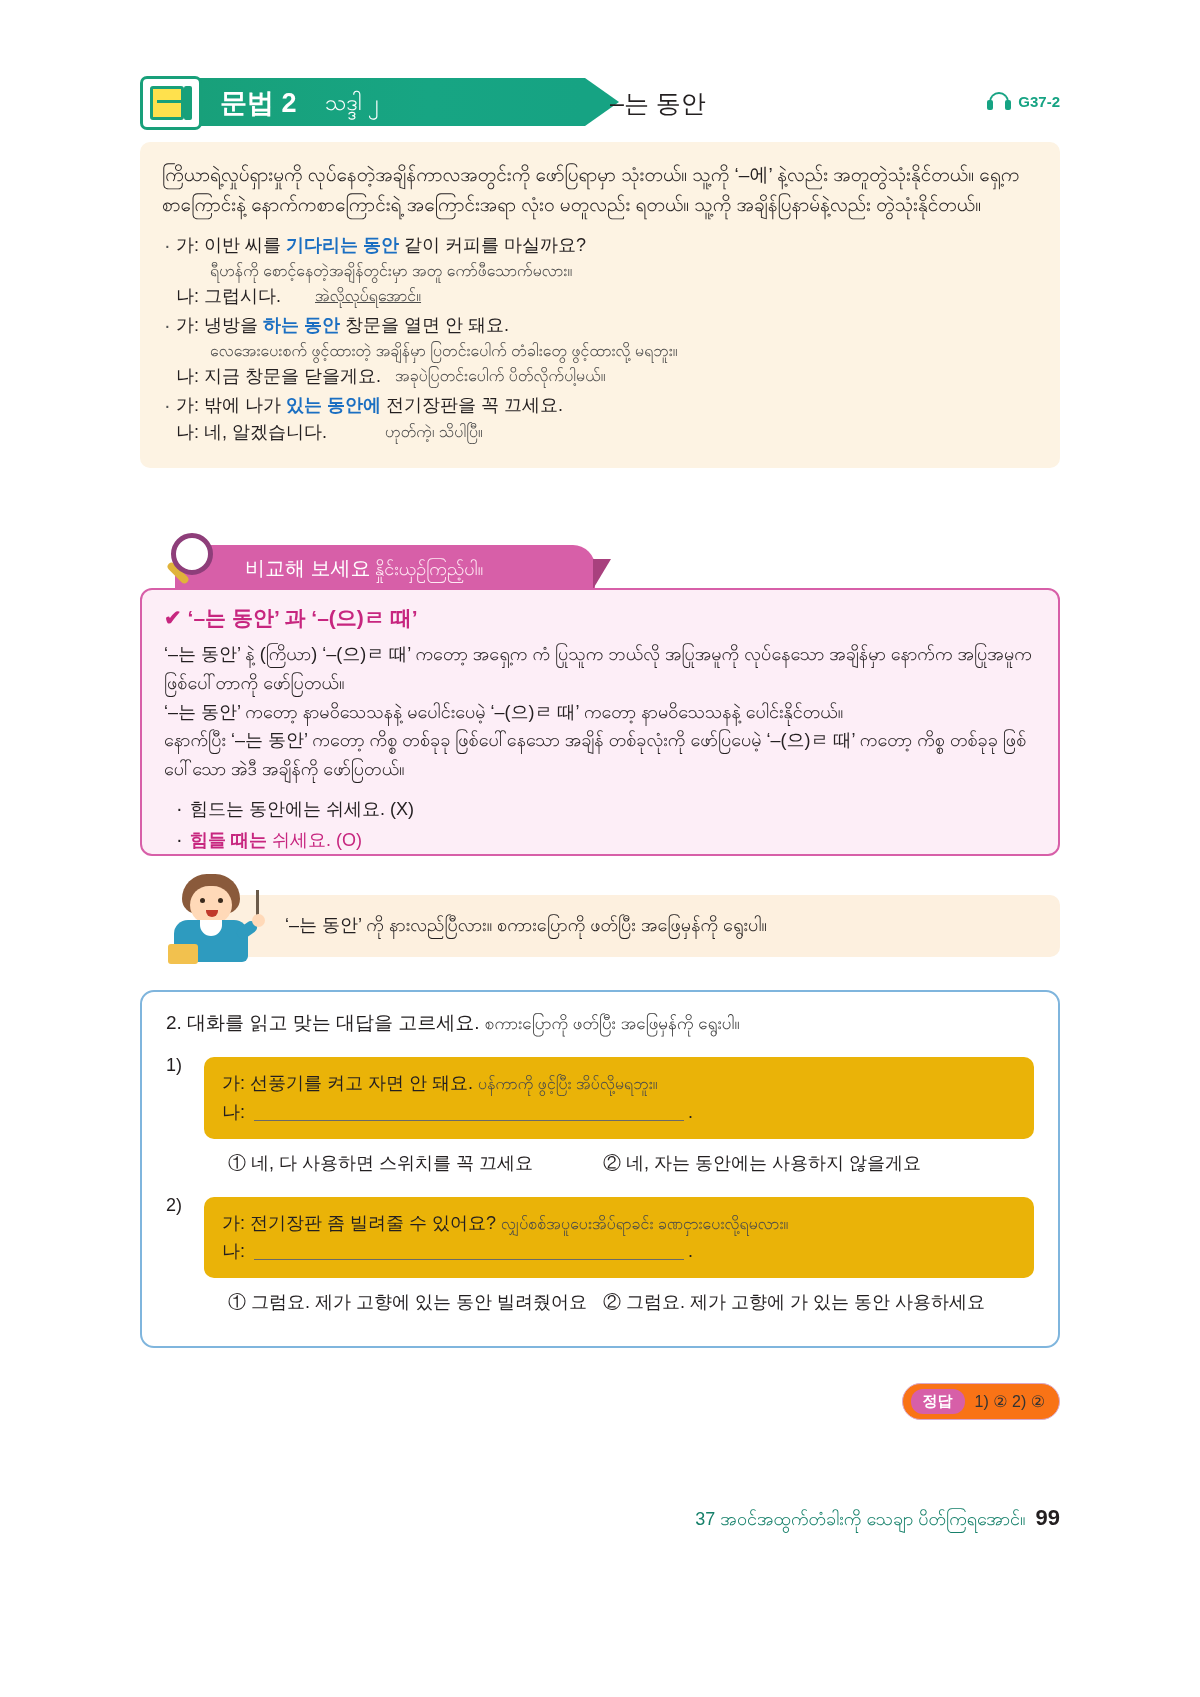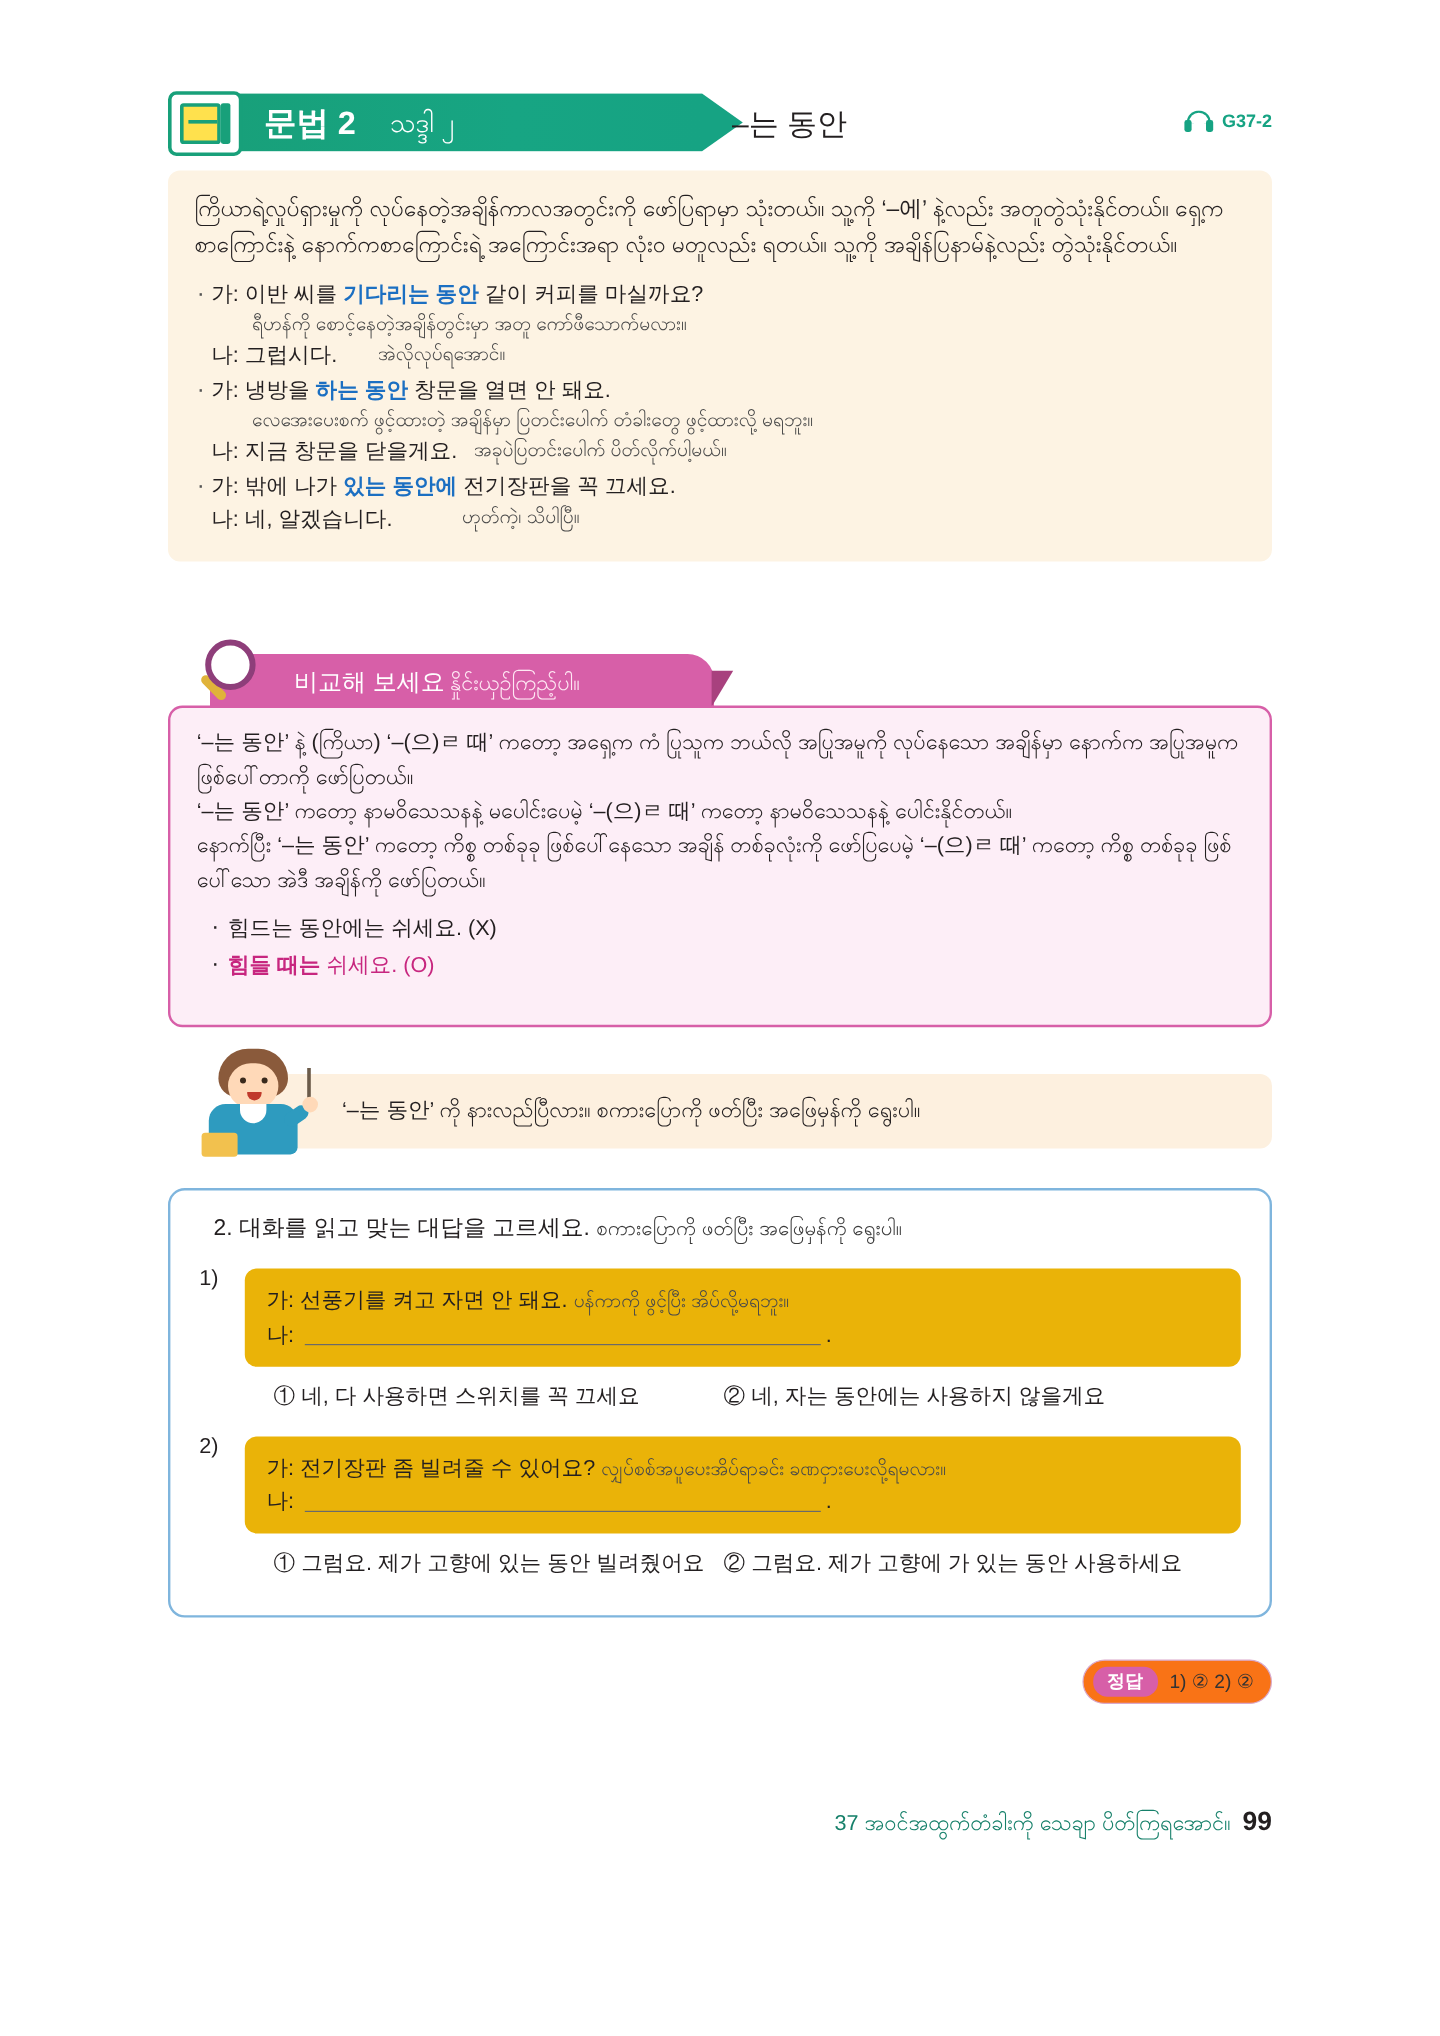--- a/index.html
+++ b/index.html
@@ -158,21 +158,21 @@
   .t-hand { position:absolute; left:92px; top:42px; width:13px; height:13px; background:#ffd9b8; border-radius:50%; }
   .t-stick { position:absolute; left:96px; top:18px; width:3px; height:30px; background:#6b5b4a; }
   .t-book { position:absolute; left:8px; top:72px; width:30px; height:20px; background:#f2c14e; border-radius:3px; }
 
   
   .activity {
     position:absolute; left:140px; top:990px; width:920px; height:358px;
     border:2px solid #7fb5dd; border-radius:14px; background:#ffffff;
     padding:18px 24px;
   }
-  .act-head { font-size:19px; color:#231f20;margin-left:12px; }
+  .act-head { font-size:19px; color:#231f20; }
   .act-head .my { font-size:17px; color:#3a3a3a; }
   .q-num { font-size:18px; color:#231f20; }
   .dlg {
     background:#eab308; border-radius:10px; padding:12px 18px; margin-top:6px;
   }
   .dlg .line { font-size:18px; line-height:1.6; }
   .dlg .my { font-size:16px; color:#4a4a4a; }
   .blank-line {
     display:inline-block; border-bottom:1.5px solid #6a6a6a; width:430px; height:17px;
     margin:0 4px -3px 4px;
@@ -228,21 +228,21 @@
     <div class="explain-my">ကြိယာရဲ့လှုပ်ရှားမှုကို လုပ်နေတဲ့အချိန်ကာလအတွင်းကို ဖော်ပြရာမှာ သုံးတယ်။ သူ့ကို ‘–에’ နဲ့လည်း အတူတွဲသုံးနိုင်တယ်။ ရှေ့က စာကြောင်းနဲ့ နောက်ကစာကြောင်းရဲ့ အကြောင်းအရာ လုံးဝ မတူလည်း ရတယ်။ သူ့ကို အချိန်ပြနာမ်နဲ့လည်း တွဲသုံးနိုင်တယ်။</div>
 
     <div class="examples">
 
       <div class="ex-group">
         <div class="ex-line dot">
           <span>가: 이반 씨를 </span><span class="hl">기다리는 동안</span><span> 같이 커피를 마실까요?</span>
         </div>
         <div class="ex-my">ရီဟန်ကို စောင့်နေတဲ့အချိန်တွင်းမှာ အတူ ကော်ဖီသောက်မလား။</div>
         <div class="ex-line ex-ko2">나: 그럽시다.</div>
-        <div class="ex-my" style="padding-left:48px;margin-top:-26px;margin-left:105px;">အဲလိုလုပ်ရအောင်။</div>
+        <div class="ex-my" style="padding-left:48px;margin-top:-26px;margin-left:105px;text-decoration:underline;">အဲလိုလုပ်ရအောင်။</div>
       </div>
 
       <div class="ex-group">
         <div class="ex-line dot">
           <span>가: 냉방을 </span><span class="hl">하는 동안</span><span> 창문을 열면 안 돼요.</span>
         </div>
         <div class="ex-my">လေအေးပေးစက် ဖွင့်ထားတဲ့ အချိန်မှာ ပြတင်းပေါက် တံခါးတွေ ဖွင့်ထားလို့ မရဘူး။</div>
         <div class="ex-line ex-ko2">나: 지금 창문을 닫을게요.</div>
         <div class="ex-my" style="padding-left:48px;margin-top:-26px;margin-left:185px;">အခုပဲပြတင်းပေါက် ပိတ်လိုက်ပါ့မယ်။</div>
       </div>
@@ -261,20 +261,23 @@
   <div class="compare-tab">
     <span class="label">비교해 보세요</span>
     <span class="label-my">နှိုင်းယှဉ်ကြည့်ပါ။</span>
   </div>
   <div class="magnifier">
     <span class="handle"></span>
     <span class="lens"></span>
   </div>
 
   <div class="compare-box">
+    <div class="compare-title">
+      <span class="check">✔</span><span>‘–는 동안’ 과 ‘–(으)ㄹ 때’</span>
+    </div>
     <div class="compare-body">‘–는 동안’ နဲ့ (ကြိယာ) ‘–(으)ㄹ 때’ ကတော့ အရှေ့က ကံ ပြုသူက ဘယ်လို အပြုအမူကို လုပ်နေသော အချိန်မှာ နောက်က အပြုအမူက ဖြစ်ပေါ်တာကို ဖော်ပြတယ်။</div>
     <div class="compare-body">‘–는 동안’ ကတော့ နာမဝိသေသနနဲ့ မပေါင်းပေမဲ့ ‘–(으)ㄹ 때’ ကတော့ နာမဝိသေသနနဲ့ ပေါင်းနိုင်တယ်။</div>
     <div class="compare-body">နောက်ပြီး ‘–는 동안’ ကတော့ ကိစ္စ တစ်ခုခု ဖြစ်ပေါ်နေသော အချိန် တစ်ခုလုံးကို ဖော်ပြပေမဲ့ ‘–(으)ㄹ 때’ ကတော့ ကိစ္စ တစ်ခုခု ဖြစ်ပေါ်သော အဲဒီ အချိန်ကို ဖော်ပြတယ်။</div>
     <div class="compare-ex">
       <div class="row">힘드는 동안에는 쉬세요. (X)</div>
       <div class="row">
         <span class="b">힘들 때는</span><span class="b" style="font-weight:normal;color:#c7267f;"> 쉬세요. (O)</span>
       </div>
     </div>
   </div>

